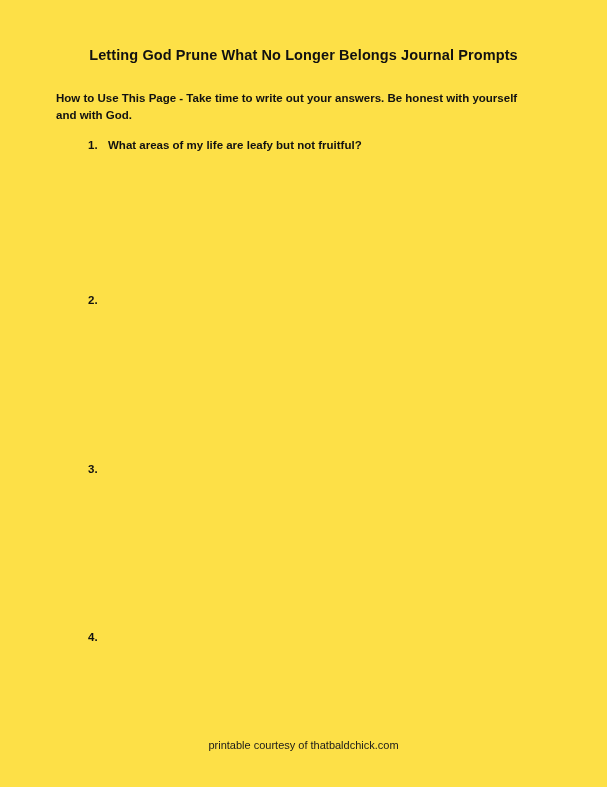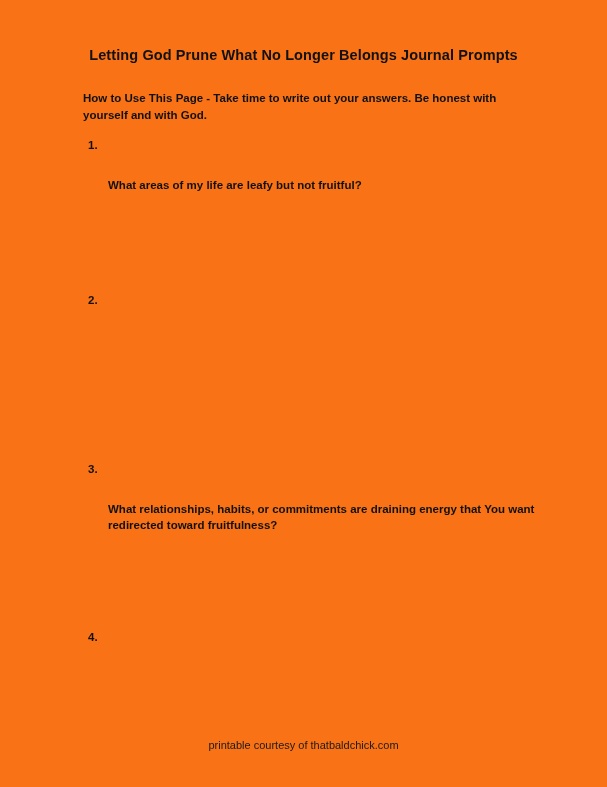--- a/index.html
+++ b/index.html
@@ -4,38 +4,38 @@
 <style>
   html, body {
     margin: 0;
     padding: 0;
     background: #ffffff;
   }
   .page {
     position: relative;
     width: 607px;
     height: 787px;
-    background: #f97316;
+    background: #fde047;
     font-family: "Liberation Sans", sans-serif;
     color: #1a1a1a;
     overflow: hidden;
     box-sizing: border-box;
   }
   .title {
     margin: 0;
     padding: 47px 40px 0 40px;
     text-align: center;
     font-size: 14.5px;
     font-weight: bold;
     color: #111111;
     letter-spacing: 0.1px;
   }
   .instructions {
     margin: 0;
-    padding: 27px 68px 0 83px;
+    padding: 27px 68px 0 56px;
     font-size: 11.5px;
     font-weight: bold;
     line-height: 1.45;
     color: #111111;
   }
   .prompt-list {
     margin: 0;
     padding: 14px 62px 0 88px;
     list-style: none;
   }
@@ -46,21 +46,20 @@
     font-weight: bold;
     line-height: 1.4;
     color: #111111;
   }
   .prompt-item .num {
     flex: 0 0 20px;
     text-align: left;
   }
   .prompt-item .txt {
     flex: 1;
-    margin-top: 40px;
   }
   
   .prompt-item.sp-1 { min-height: 155px; }
   .prompt-item.sp-2 { min-height: 169px; }
   .prompt-item.sp-3 { min-height: 168px; }
   .prompt-item.sp-4 { min-height: 90px; }
   .footer {
     position: absolute;
     left: 0;
     right: 0;
@@ -86,21 +85,20 @@
       <span class="num">1.</span>
       <span class="txt">What areas of my life are leafy but not fruitful?</span>
     </li>
 
     <li class="prompt-item sp-2">
       <span class="num">2.</span>
     </li>
 
     <li class="prompt-item sp-3">
       <span class="num">3.</span>
-      <span class="txt">What relationships, habits, or commitments are draining energy that You want redirected toward fruitfulness?</span>
     </li>
 
     <li class="prompt-item sp-4">
       <span class="num">4.</span>
     </li>
 
   </ol>
 
   <div class="footer">printable courtesy of thatbaldchick.com</div>
 

